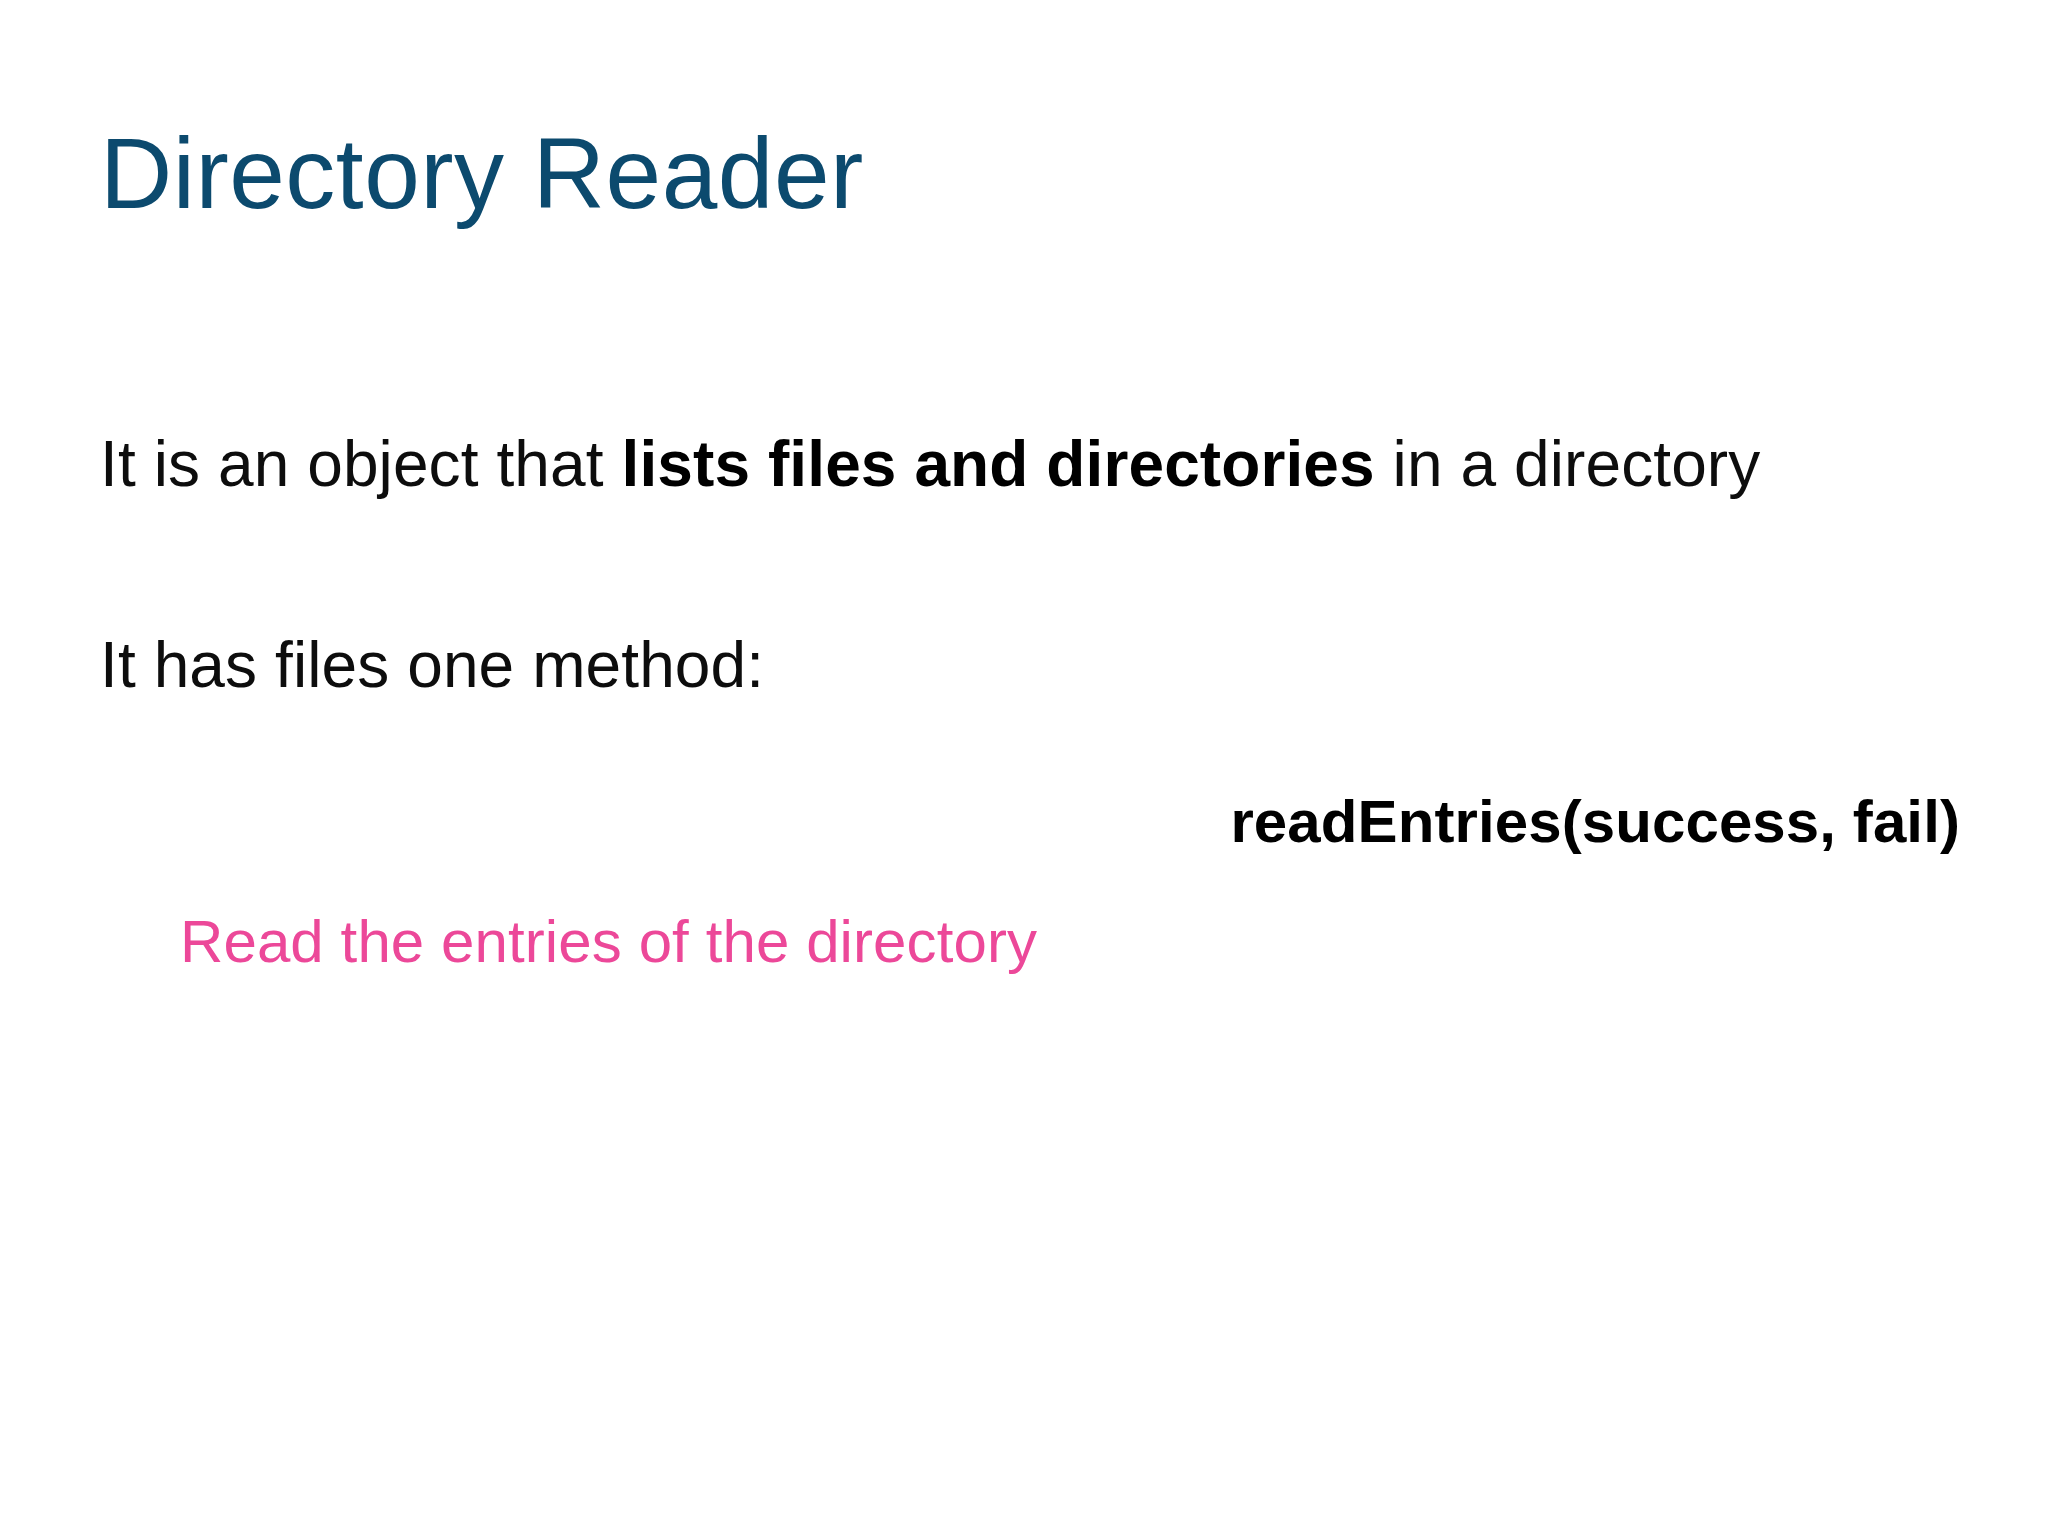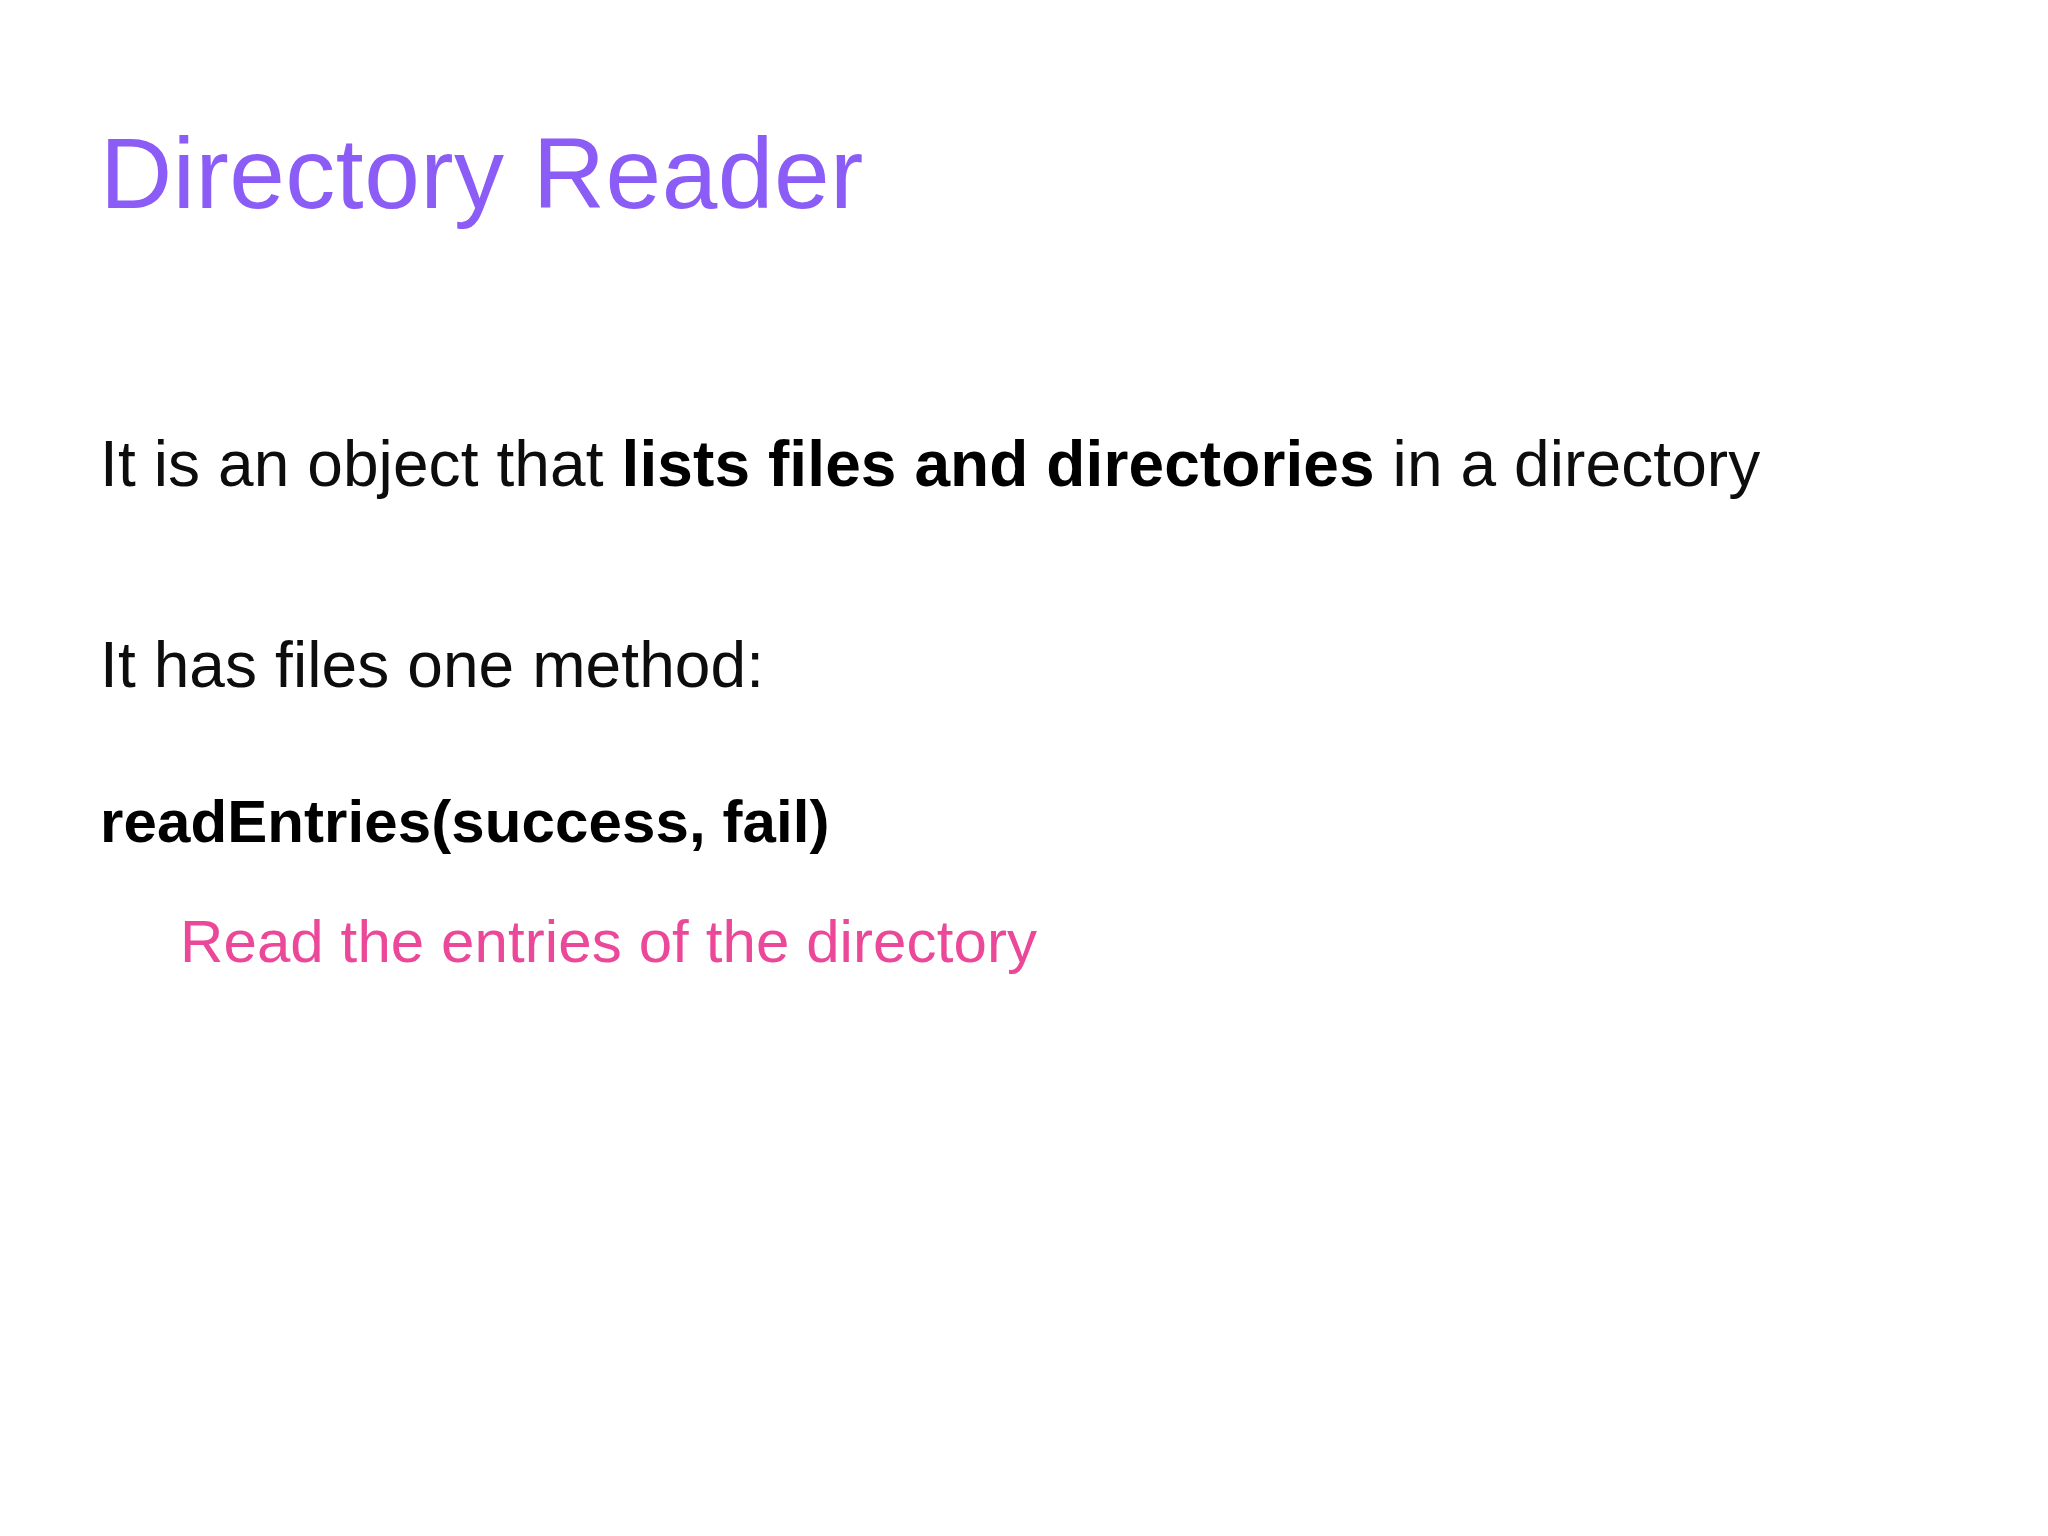--- a/index.html
+++ b/index.html
@@ -25,21 +25,21 @@
 
   
   .slide-title {
     position: absolute;
     left: 100px;
     top: 48px;
     font-size: 100px;
     line-height: 1.16;
     font-weight: 300;
     letter-spacing: 0.5px;
-    color: #8b5cf6;
+    color: #0c4a6e;
     white-space: pre;
   }
 
   
   .body-block {
     position: absolute;
     left: 100px;
     top: 368px;
     width: 1860px;
   }
@@ -63,20 +63,21 @@
   }
 
   .method-signature {
     font-size: 60px;
     line-height: 1.0;
     font-weight: 600;
     color: #000000;
     letter-spacing: 0.1px;
     white-space: pre;
     margin-top: 95px;
+    text-align: right;
   }
 
   .method-description {
     font-size: 60px;
     line-height: 1.0;
     font-weight: 300;
     color: #ec4899;
     letter-spacing: 0.1px;
     white-space: pre;
     margin-top: 34px;

